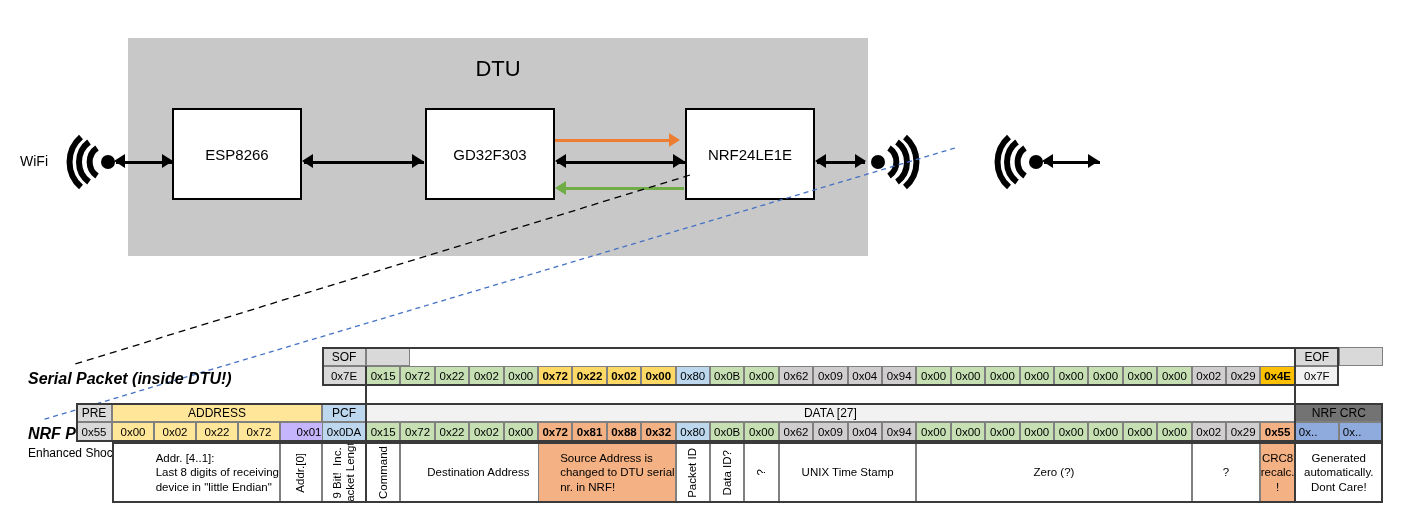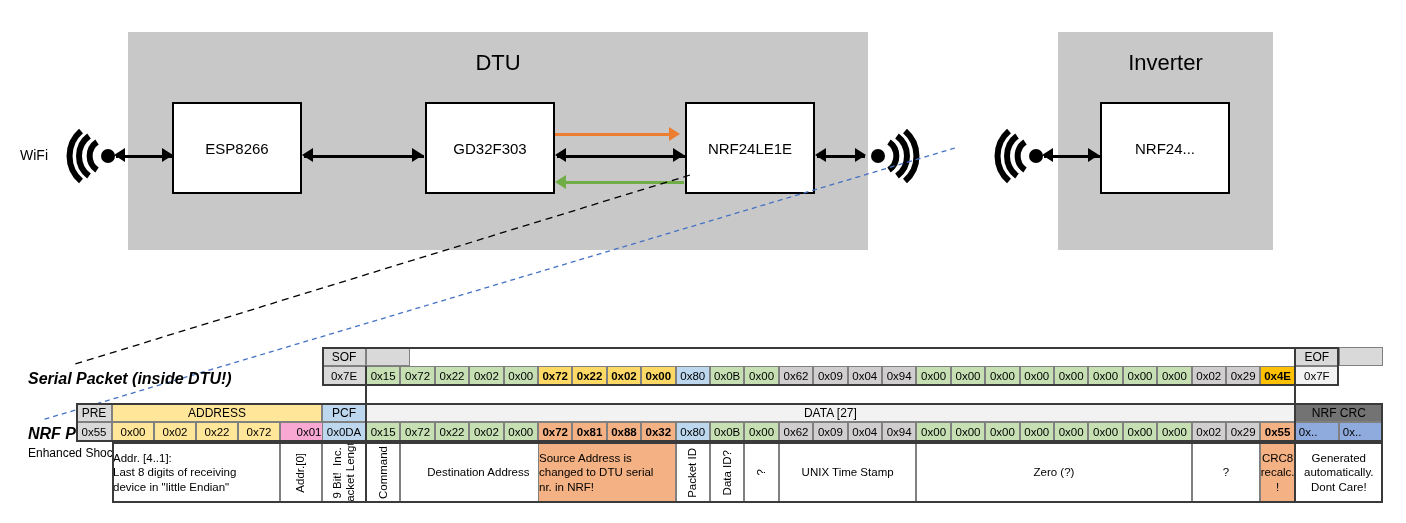--- a/index.html
+++ b/index.html
@@ -1,20 +1,20 @@
 <!DOCTYPE html>
 <html><head>
 <meta charset="utf-8">
 <style>
   html,body{margin:0;padding:0;background:#ffffff;}
   body{width:1406px;height:523px;position:relative;overflow:hidden;
        font-family:"Liberation Sans", sans-serif;color:#000;}
 
   
-  #block-diagram{position:absolute;left:0;top:10px;width:1406px;height:270px;}
+  #block-diagram{position:absolute;left:0;top:16px;width:1406px;height:270px;}
   .enclosure{position:absolute;background:#c8c8c8;}
   .enclosure-title{position:absolute;width:100%;text-align:center;top:18px;
                    font-size:22px;color:#000;}
   .chip{position:absolute;background:#ffffff;border:2px solid #000;
         display:flex;align-items:center;justify-content:center;
         font-size:15px;color:#000;box-sizing:border-box;}
   .hline{position:absolute;height:0;border-top:3px solid #000;}
   .arrowhead{position:absolute;width:0;height:0;}
   .ah-r{border-top:7px solid transparent;border-bottom:7px solid transparent;border-left:11px solid #000;}
   .ah-l{border-top:7px solid transparent;border-bottom:7px solid transparent;border-right:11px solid #000;}
@@ -30,43 +30,40 @@
   .plainlabel{position:absolute;font-size:12px;}
   .cell{position:absolute;box-sizing:border-box;border:1px solid #808080;
         font-size:11.5px;display:flex;align-items:center;justify-content:center;
         overflow:hidden;white-space:nowrap;}
   .cell.hdr{font-size:12px;}
   .cell.bold{font-weight:bold;}
   .desc{position:absolute;box-sizing:border-box;border:1px solid #808080;
         font-size:11.5px;overflow:hidden;background:#fff;
         display:flex;align-items:center;}
   .desc.ctr{justify-content:center;text-align:center;}
-  .desc.lft{justify-content:flex-start;text-align:left;}
+  .desc.lft{justify-content:flex-end;text-align:left;}
   .desc.vert{justify-content:center;}
   .vtxt{writing-mode:vertical-rl;transform:rotate(180deg);
         text-align:center;font-size:11.5px;line-height:1.15;}
   .thickbox{position:absolute;border:2px solid #3a3a3a;box-sizing:border-box;
             pointer-events:none;}
   .groupband{position:absolute;box-sizing:border-box;border:1px solid #808080;
              font-size:12px;display:flex;align-items:center;justify-content:center;}
   #leader-lines{position:absolute;left:0;top:0;width:1406px;height:523px;
                 pointer-events:none;}
 </style>
 </head>
 <body>
 
 <div id="block-diagram">
 
   <div class="enclosure" style="left:128px;top:22px;width:740px;height:218px;">
     <div class="enclosure-title">DTU</div>
   </div>
 
-  <div class="enclosure" style="left:1058px;top:22px;width:215px;height:218px;">
-    <div class="enclosure-title">Inverter</div>
-  </div>
 
   <div class="wifi-label" style="left:20px;top:137px;">WiFi</div>
 
   <svg style="position:absolute;left:64px;top:116px;" width="56" height="60" viewBox="0 0 56 60">
     <circle cx="44" cy="30" r="7" fill="#000"></circle>
     <path d="M33 16 A17 17 0 0 0 33 44" stroke="#000" stroke-width="6" fill="none"></path>
     <path d="M25 10 A25 25 0 0 0 25 50" stroke="#000" stroke-width="6" fill="none"></path>
     <path d="M17 5 A33 33 0 0 0 17 55" stroke="#000" stroke-width="6" fill="none"></path>
   </svg>
 
@@ -75,23 +72,20 @@
   </div>
 
   <div class="chip" style="left:425px;top:92px;width:130px;height:92px;">
     <span>GD32F303</span>
   </div>
 
   <div class="chip" style="left:685px;top:92px;width:130px;height:92px;">
     <span>NRF24LE1E</span>
   </div>
 
-  <div class="chip" style="left:1100px;top:92px;width:130px;height:92px;">
-    <span>NRF24...</span>
-  </div>
 
   <div class="hline" style="left:116px;top:145px;width:58px;"></div>
   <div class="arrowhead ah-l" style="left:114px;top:138px;"></div>
   <div class="arrowhead ah-r" style="left:162px;top:138px;"></div>
 
   <div class="hline" style="left:304px;top:145px;width:120px;"></div>
   <div class="arrowhead ah-l" style="left:302px;top:138px;"></div>
   <div class="arrowhead ah-r" style="left:412px;top:138px;"></div>
 
   <div class="hline" style="left:557px;top:145px;width:128px;"></div>
@@ -170,21 +164,21 @@
     <div class="groupband" style="left: 76px; top: 63px; width: 36px; height: 19px; background: rgb(217, 217, 217);">PRE</div>
     <div class="groupband" style="left: 112px; top: 63px; width: 210px; height: 19px; background: rgb(255, 230, 153);">ADDRESS</div>
     <div class="groupband" style="left: 322px; top: 63px; width: 44px; height: 19px; background: rgb(189, 215, 238);">PCF</div>
     <div class="groupband" style="left: 366px; top: 63px; width: 928.8px; height: 19px; background: rgb(242, 242, 242);">DATA [27]</div>
     <div class="groupband" style="left: 1294.8px; top: 63px; width: 88px; height: 19px; background: #737373;">NRF CRC</div>
     <div class="cell" style="left: 76px; top: 82px; width: 36px; height: 20px; background: rgb(217, 217, 217);">0x55</div>
     <div class="cell" style="left: 112px; top: 82px; width: 42px; height: 20px; background: rgb(255, 230, 153);">0x00</div>
     <div class="cell" style="left: 154px; top: 82px; width: 42px; height: 20px; background: rgb(255, 230, 153);">0x02</div>
     <div class="cell" style="left: 196px; top: 82px; width: 42px; height: 20px; background: rgb(255, 230, 153);">0x22</div>
     <div class="cell" style="left: 238px; top: 82px; width: 42px; height: 20px; background: rgb(255, 230, 153);">0x72</div>
-    <div class="cell" style="left: 280px; top: 82px; width: 58px; height: 20px; background: #f9a8d4;">0x01</div>
+    <div class="cell" style="left: 280px; top: 82px; width: 58px; height: 20px; background: #c4b5fd;">0x01</div>
     <div class="cell" style="left: 322px; top: 82px; width: 44px; height: 20px; background: rgb(189, 215, 238);">0x0DA</div>
     <div class="cell" style="left: 366px; top: 82px; width: 34.4px; height: 20px; background: rgb(198, 224, 180);">0x15</div>
     <div class="cell" style="left: 400.4px; top: 82px; width: 34.4px; height: 20px; background: rgb(198, 224, 180);">0x72</div>
     <div class="cell" style="left: 434.8px; top: 82px; width: 34.4px; height: 20px; background: rgb(198, 224, 180);">0x22</div>
     <div class="cell" style="left: 469.2px; top: 82px; width: 34.4px; height: 20px; background: rgb(198, 224, 180);">0x02</div>
     <div class="cell" style="left: 503.6px; top: 82px; width: 34.4px; height: 20px; background: rgb(198, 224, 180);">0x00</div>
     <div class="cell bold" style="left: 538px; top: 82px; width: 34.4px; height: 20px; background: rgb(244, 177, 131);">0x72</div>
     <div class="cell bold" style="left: 572.4px; top: 82px; width: 34.4px; height: 20px; background: rgb(244, 177, 131);">0x81</div>
     <div class="cell bold" style="left: 606.8px; top: 82px; width: 34.4px; height: 20px; background: rgb(244, 177, 131);">0x88</div>
     <div class="cell bold" style="left: 641.2px; top: 82px; width: 34.4px; height: 20px; background: rgb(244, 177, 131);">0x32</div>

